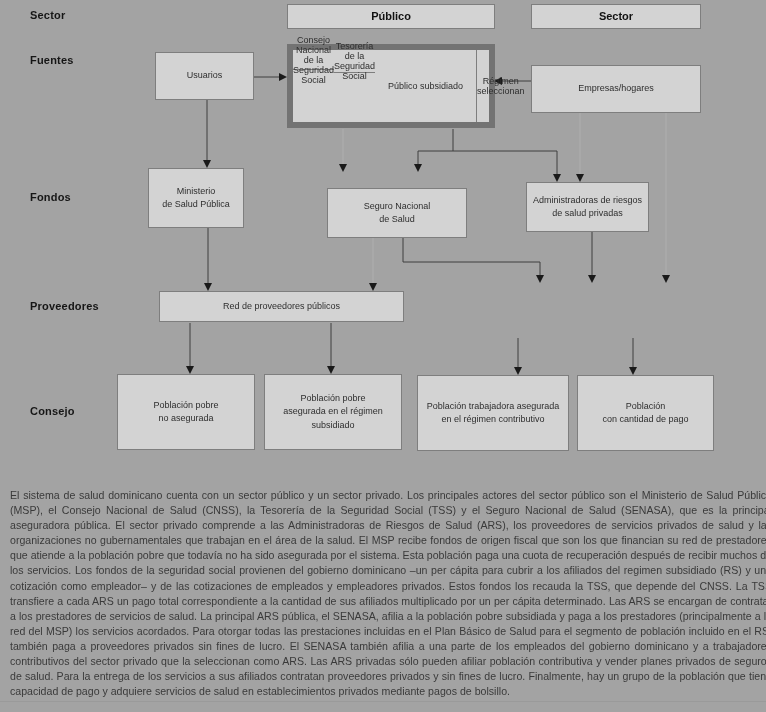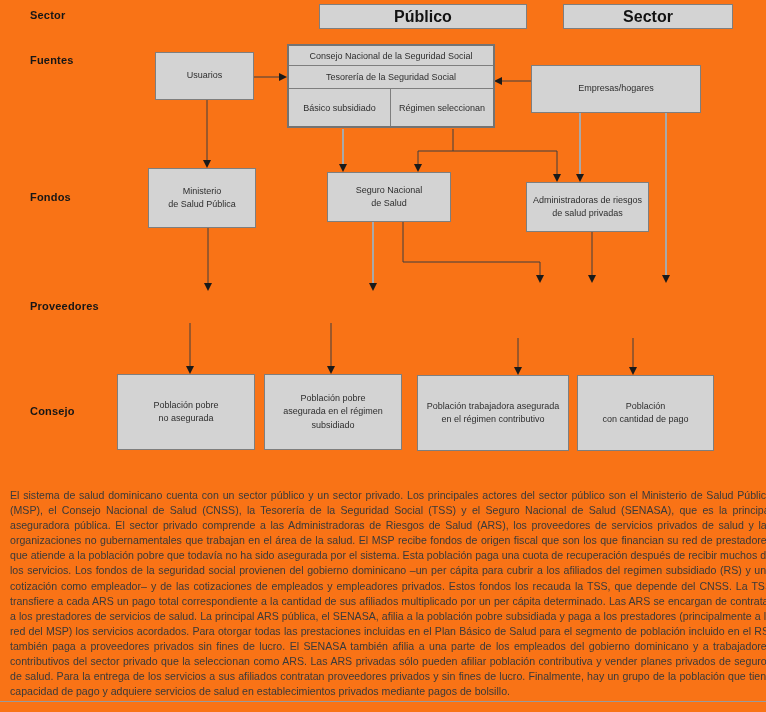--- a/index.html
+++ b/index.html
@@ -1,32 +1,32 @@
 <!DOCTYPE html>
 <html><head>
 <meta charset="utf-8">
 <style>
   html,body{margin:0;padding:0;background:#ffffff;}
   .stage{
-    position:relative;width:766px;height:712px;background:#f97316;
+    position:relative;width:766px;height:712px;background:#a3a3a3;
     font-family:"Liberation Sans",sans-serif;overflow:hidden;
   }
   .rowlabel{
     position:absolute;left:30px;font-weight:bold;font-size:11px;color:#161616;
     letter-spacing:.2px;
   }
   .box{
     position:absolute;box-sizing:border-box;background:#d3d3d3;border:1px solid #7e7e7e;
     display:flex;align-items:center;justify-content:center;text-align:center;
     font-size:9px;line-height:1.5;color:#2e2e2e;white-space:pre-line;padding:2px;
   }
-  .box.hdr{font-weight:bold;font-size:16px;color:#121212;margin-left:32px;}
+  .box.hdr{font-weight:bold;font-size:11px;color:#121212;}
   .compound{
-    position:absolute;box-sizing:border-box;background:#d3d3d3;border:2px solid #737373;
-    display:flex;flex-direction:column;
+    position:absolute;box-sizing:border-box;background:#d3d3d3;border:6px solid #737373;
+    display:flex;flex-direction:row;
   }
   .crow{
     box-sizing:border-box;display:flex;align-items:center;justify-content:center;
     font-size:9px;color:#2e2e2e;border-bottom:1px solid #7e7e7e;text-align:center;
   }
   .csplit{flex:1;display:flex;}
   .ccell{
     box-sizing:border-box;display:flex;align-items:center;justify-content:center;
     font-size:9px;color:#2e2e2e;text-align:center;
   }
@@ -79,34 +79,35 @@
 
   <div class="box hdr" style="left:287px;top:4px;width:208px;height:25px">Público</div>
   <div class="box hdr" style="left:531px;top:4px;width:170px;height:25px">Sector</div>
 
   <div class="box" style="left:155px;top:52px;width:99px;height:48px">Usuarios</div>
 
   <div class="compound" style="left:287px;top:44px;width:208px;height:84px">
     <div class="crow" style="height:20px">Consejo Nacional de la Seguridad Social</div>
     <div class="crow" style="height:23px">Tesorería de la Seguridad Social</div>
     <div class="csplit">
-      <div class="ccell first" style="width:102px">Básico subsidiado</div>
+      <div class="ccell first" style="width:102px">Público subsidiado</div>
       <div class="ccell" style="flex:1">Régimen seleccionan</div>
     </div>
   </div>
 
   <div class="box" style="left:531px;top:65px;width:170px;height:48px">Empresas/hogares</div>
 
-  <div class="box" style="left:148px;top:168px;width:108px;height:60px">Ministerio
+  <div class="box" style="left:148px;top:168px;width:96px;height:60px">Ministerio
 de Salud Pública</div>
-  <div class="box" style="left:327px;top:172px;width:124px;height:50px">Seguro Nacional
+  <div class="box" style="left:327px;top:188px;width:140px;height:50px">Seguro Nacional
 de Salud</div>
   <div class="box" style="left:526px;top:182px;width:123px;height:50px">Administradoras de riesgos
 de salud privadas</div>
 
+  <div class="box" style="left:159px;top:291px;width:245px;height:31px">Red de proveedores públicos</div>
 
   <div class="box" style="left:117px;top:374px;width:138px;height:76px">Población pobre
 no asegurada</div>
   <div class="box" style="left:264px;top:374px;width:138px;height:76px">Población pobre
 asegurada en el régimen subsidiado</div>
   <div class="box" style="left:417px;top:375px;width:152px;height:76px">Población trabajadora asegurada
 en el régimen contributivo</div>
   <div class="box" style="left:577px;top:375px;width:137px;height:76px">Población
 con cantidad de pago</div>
 

